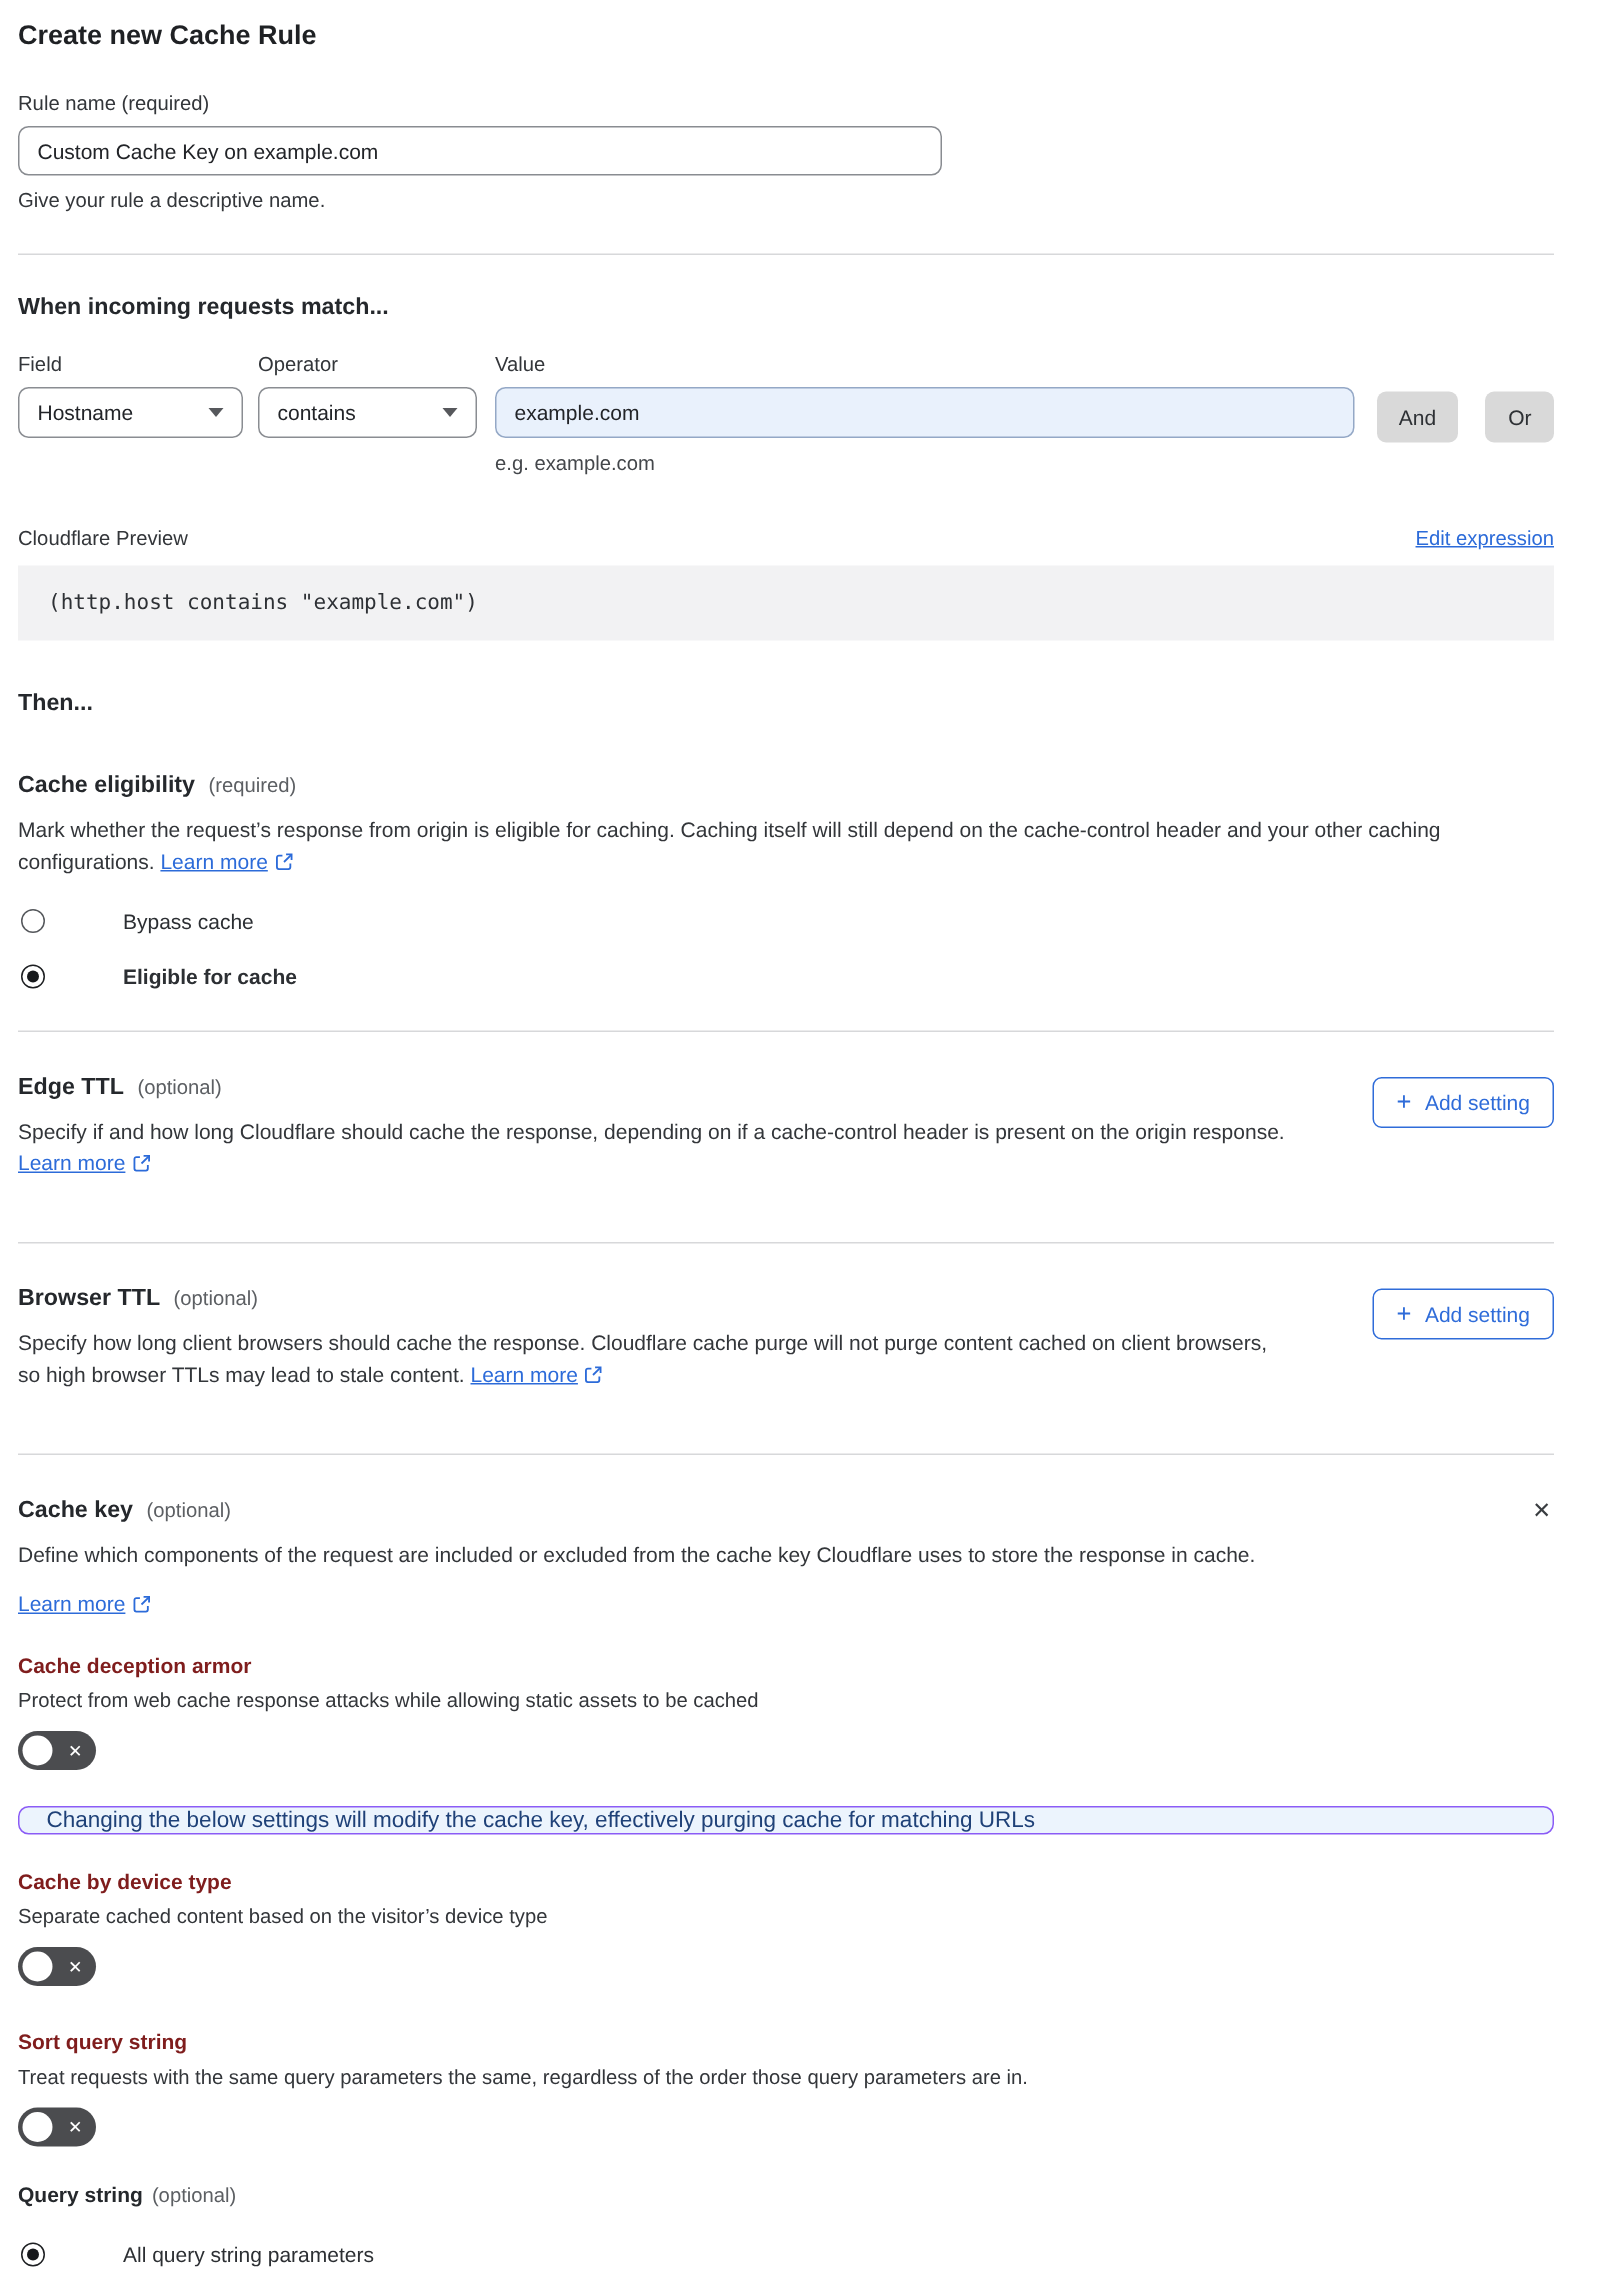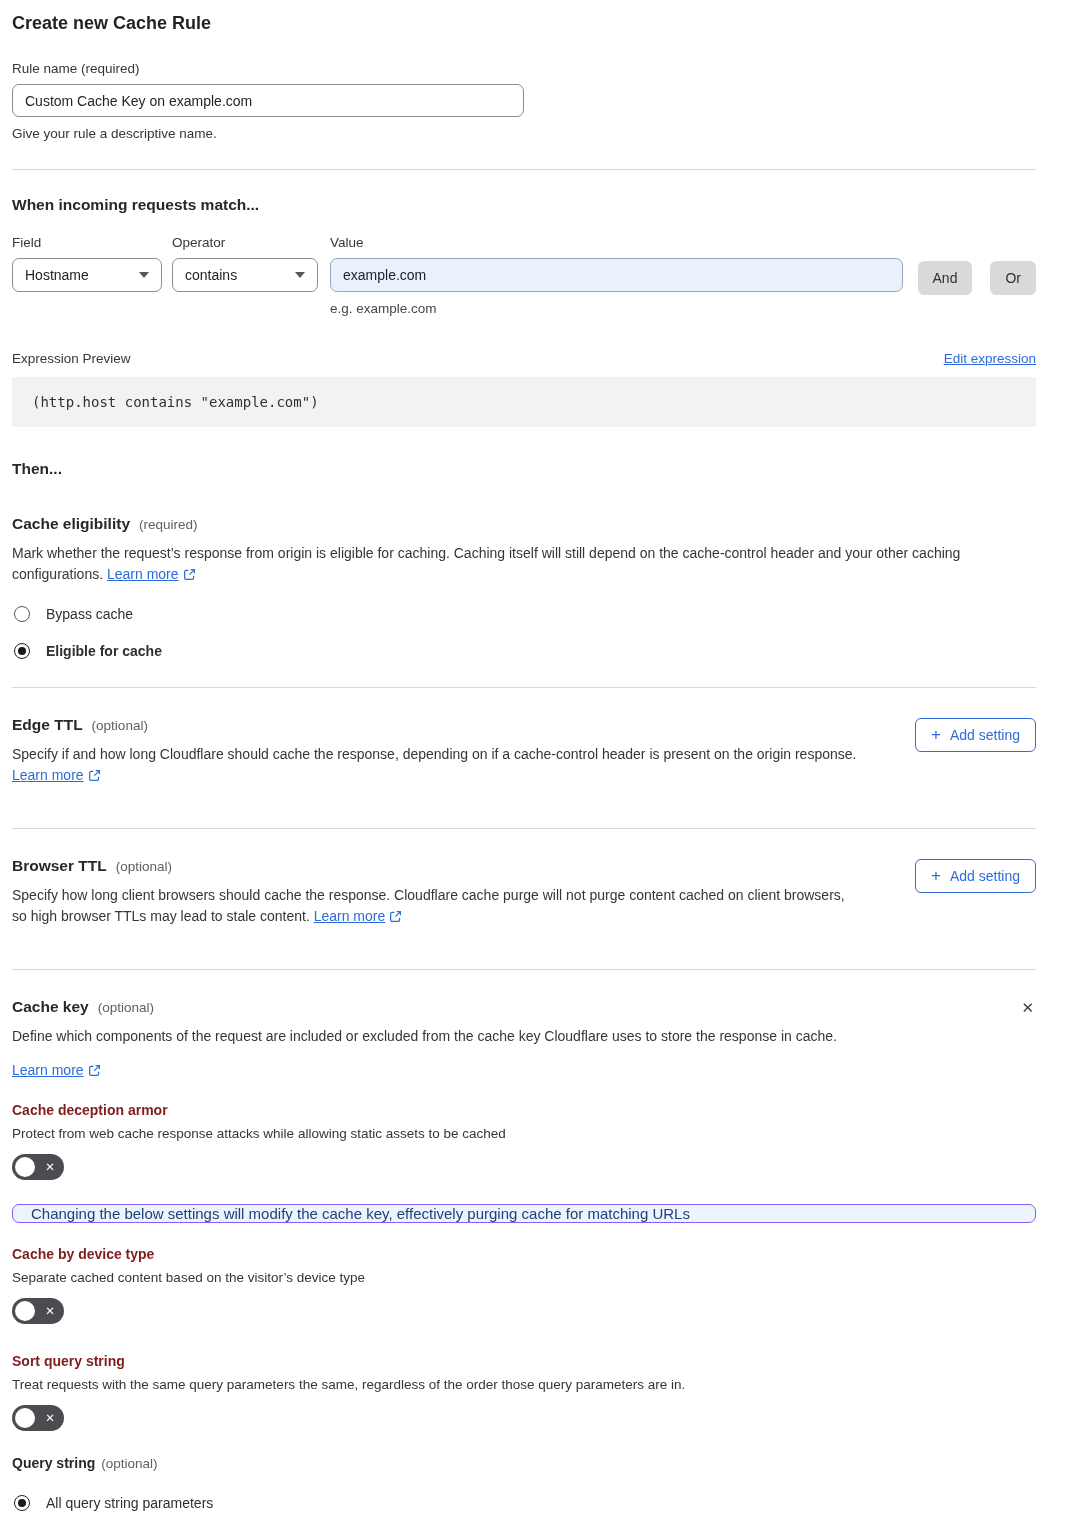--- a/index.html
+++ b/index.html
@@ -20,21 +20,21 @@
 
   .lbl { font-size: 13.5px; color: #33363a; margin-bottom: 8px; }
   .help { font-size: 13.5px; color: #33363a; margin-top: 9px; }
   .hint { font-size: 13.5px; color: #44474b; margin-top: 9px; }
 
   .text-input {
     font-family: inherit; font-size: 14px; color: #222428;
     border: 1px solid #898c91; border-radius: 7px;
     padding: 0 12px; height: 33px; background: #fff; outline: none; display: block;
   }
-  .rule-name-input { width: 512px; }
+  .rule-name-input { width: 616px; }
 
   .divider { border: none; border-top: 1px solid #d7d8da; margin: 28px 0 0 0; }
 
   
   .match-row { display: flex; align-items: flex-start; margin-top: 21px; }
   .col-field { width: 150px; margin-right: 10px; }
   .col-op    { width: 146px; margin-right: 12px; }
   .col-value { flex: 1; margin-right: 15px; }
   .select {
     height: 34px; border: 1px solid #8a8d92; border-radius: 7px; background: #fff;
@@ -70,21 +70,21 @@
 
   .section-title-row { display: flex; align-items: baseline; }
   .section-title { font-size: 15.5px; font-weight: 700; color: #25282c; }
   .opt-suffix { font-size: 13.5px; color: #5c5f63; margin-left: 9px; font-weight: 400; }
 
   .desc { font-size: 14px; line-height: 21px; color: #33363a; margin-top: 10px; max-width: 1010px; }
   .desc a.link, .desc .ext { font-size: 14px; }
   .ext { color: #2c6bd9; margin-left: 4px; position: relative; top: 2px; }
 
   
-  .radio-row { display: flex; align-items: center; margin-top: 21px; cursor: pointer; }
+  .radio-row { display: flex; align-items: center; margin-top: 21px; cursor: pointer; gap: 36px; }
   .radio {
     width: 16px; height: 16px; border-radius: 50%;
     border: 1px solid #55585c; margin-left: 2px; flex: none;
     display: inline-flex; align-items: center; justify-content: center; background: #fff;
   }
   .radio-row.checked .radio { border-color: #1c1e21; }
   .radio-row.checked .radio::after {
     content: ""; width: 8px; height: 8px; border-radius: 50%; background: #17191c;
   }
   .radio-label { font-size: 14px; color: #2c2f33; margin-left: 16px; }
@@ -171,21 +171,21 @@
       <input class="text-input value-input" value="example.com" style="">
       <div class="hint">e.g. example.com</div>
     </div>
     <div class="cond-btns">
       <button class="grey-btn">And</button>
       <button class="grey-btn">Or</button>
     </div>
   </div>
 
   <div class="expr-row">
-    <span class="expr-label">Expression Preview</span>
+    <span class="expr-label">Cloudflare Preview</span>
     <a class="link">Edit expression</a>
   </div>
   <div class="code-block">(http.host contains "example.com")</div>
 
   <h2 class="then-heading">Then...</h2>
 
   <div style="margin-top:37px;">
     <div class="section-title-row">
       <span class="section-title">Cache eligibility</span>
       <span class="opt-suffix">(required)</span>

